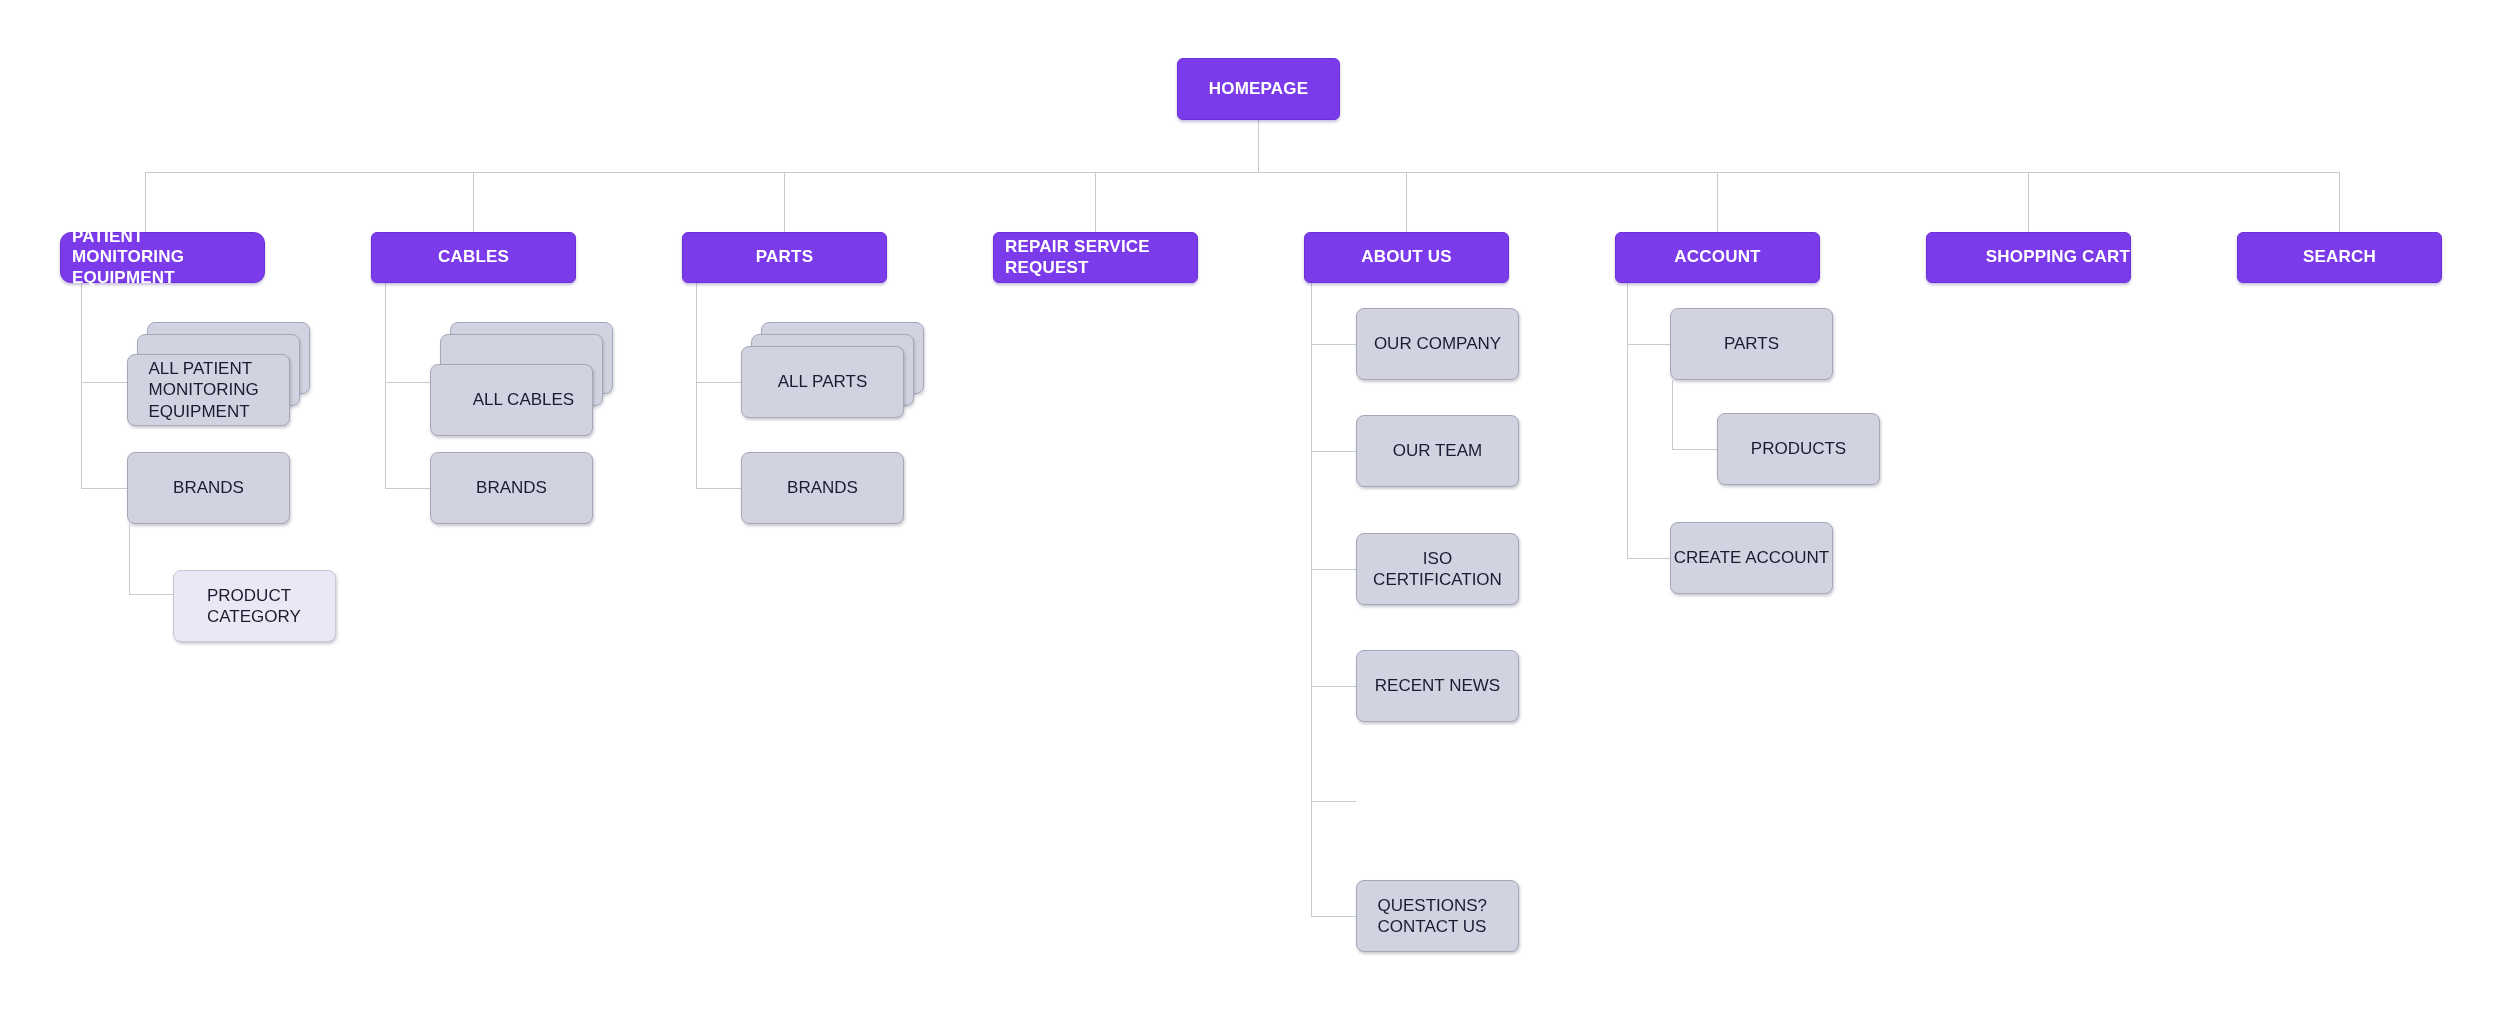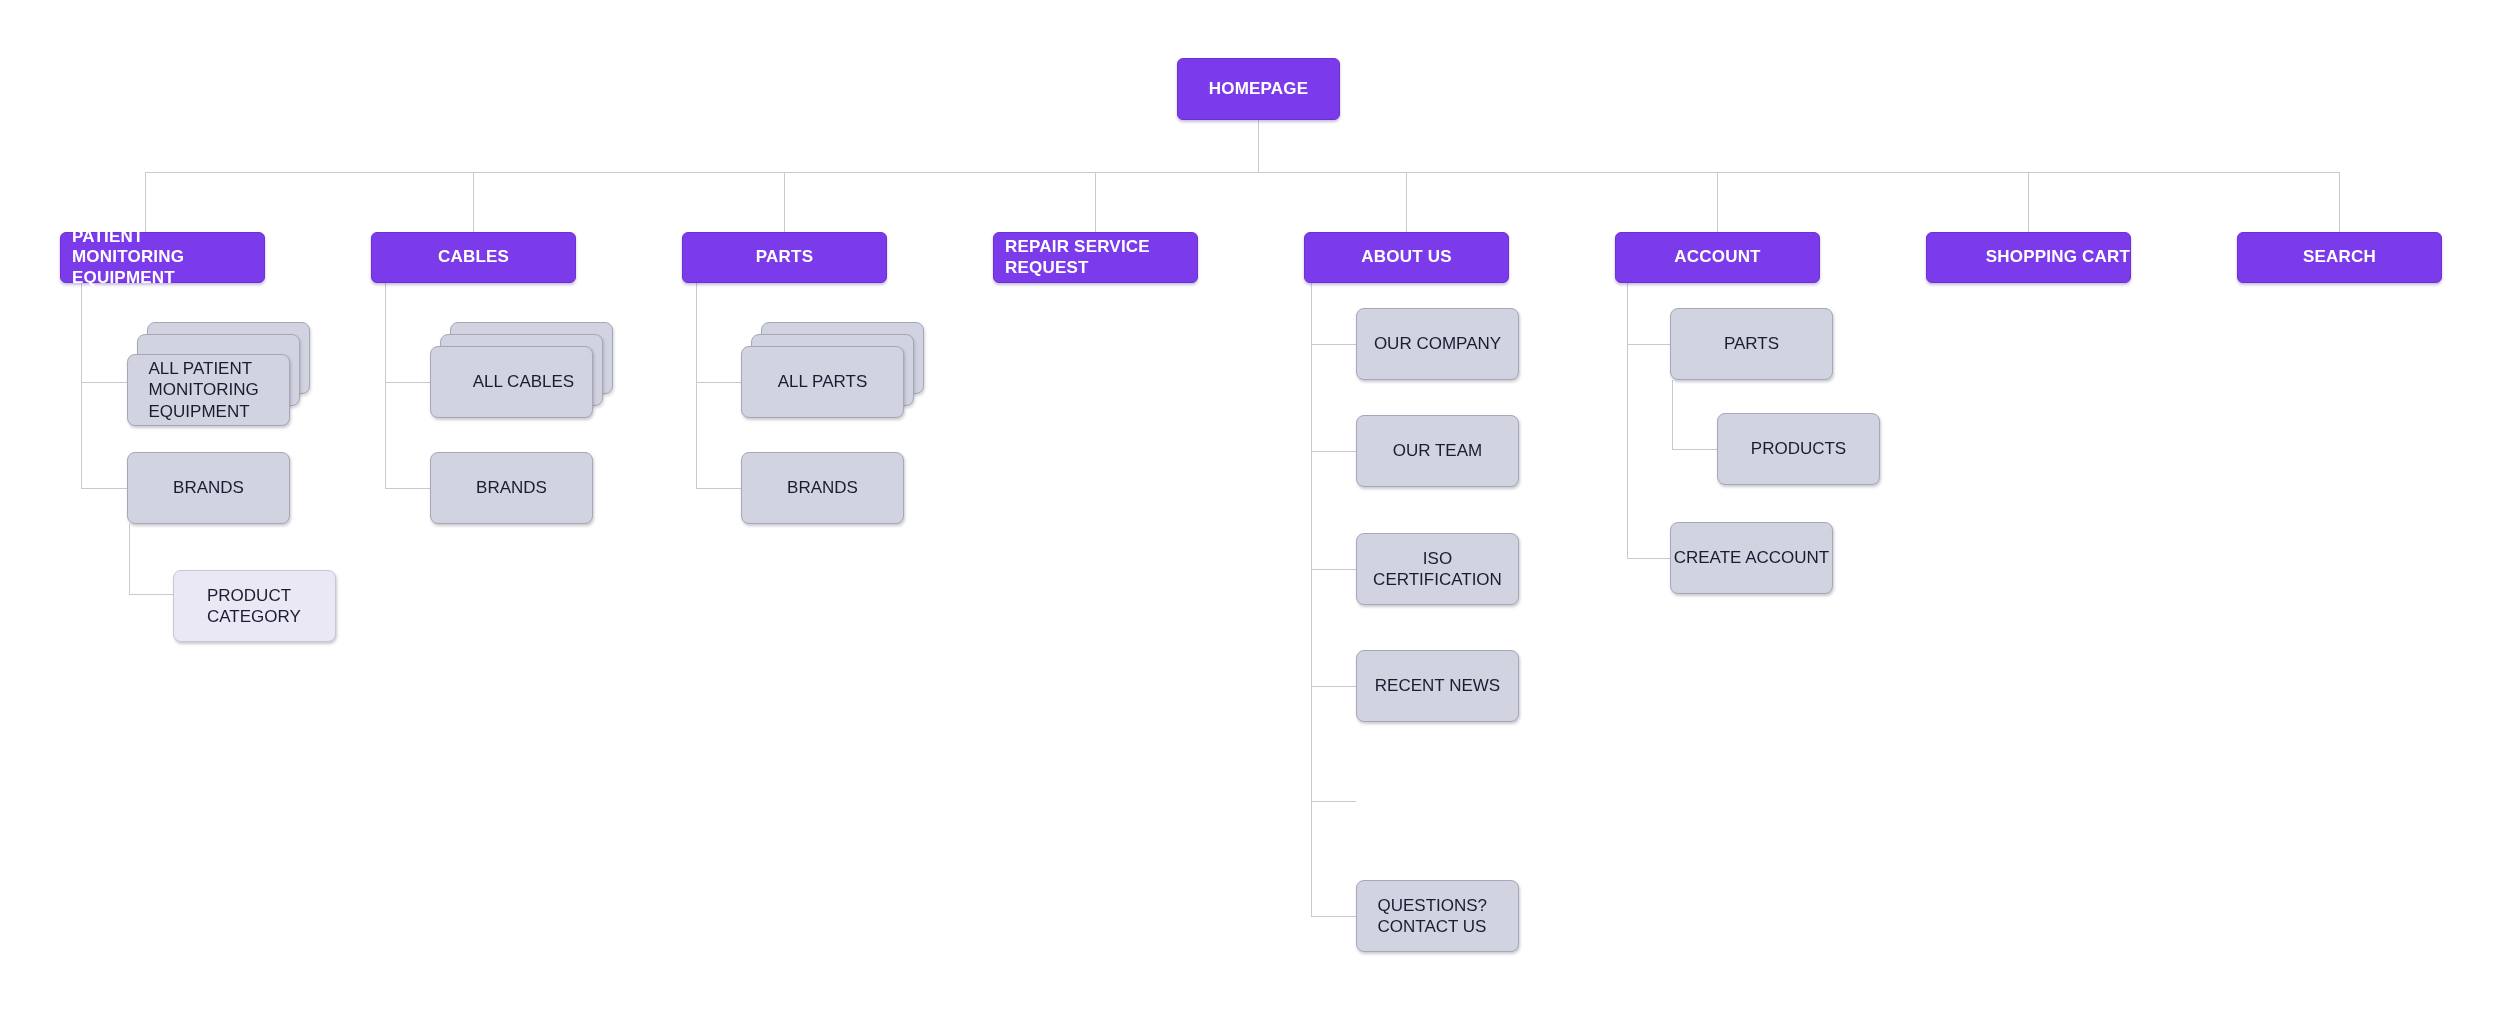--- a/index.html
+++ b/index.html
@@ -86,21 +86,21 @@
   <div class="line v" style="left:1627px;top:283px;height:275px;"></div>
   <div class="line h" style="left:1627px;top:344px;width:43px;"></div>
   <div class="line h" style="left:1627px;top:558px;width:43px;"></div>
   <div class="line v" style="left:1672px;top:380px;height:69px;"></div>
   <div class="line h" style="left:1672px;top:449px;width:45px;"></div>
 
   <div class="pnode root" style="left:1177px;top:58px;">
     <span>HOMEPAGE</span>
   </div>
 
-  <div class="pnode left" style="left:60px;top:232px;">
+  <div class="pnode left" style="left:60px;top:232px;border-radius:11px;">
     <span>PATIENT MONITORING EQUIPMENT</span>
   </div>
   <div class="pnode" style="left:371px;top:232px;">
     <span>CABLES</span>
   </div>
   <div class="pnode left" style="left:993px;top:232px;">
     <span>REPAIR SERVICE REQUEST</span>
   </div>
   <div class="pnode" style="left:682px;top:232px;">
     <span>PARTS</span>
@@ -125,21 +125,21 @@
   </div>
   <div class="gnode" style="left:127px;top:452px;">
     <span class="lbl c">BRANDS</span>
   </div>
   <div class="gnode light" style="left:173px;top:558px;margin-top:12px;">
     <span class="lbl w95">PRODUCT CATEGORY</span>
   </div>
 
   <div class="stackcard" style="left:450px;top:322px;"></div>
   <div class="stackcard" style="left:440px;top:334px;"></div>
-  <div class="gnode" style="left:430px;top:346px;padding-left:24px;">
+  <div class="gnode" style="left:430px;top:364px;padding-left:24px;">
     <span class="lbl c">ALL CABLES</span>
   </div>
   <div class="gnode" style="left:430px;top:452px;">
     <span class="lbl c">BRANDS</span>
   </div>
 
   <div class="stackcard" style="left:761px;top:322px;"></div>
   <div class="stackcard" style="left:751px;top:334px;"></div>
   <div class="gnode" style="left:741px;top:346px;">
     <span class="lbl c">ALL PARTS</span>

